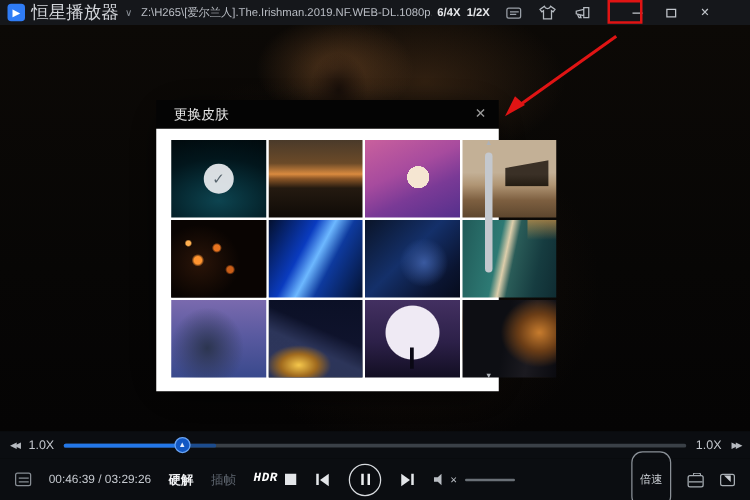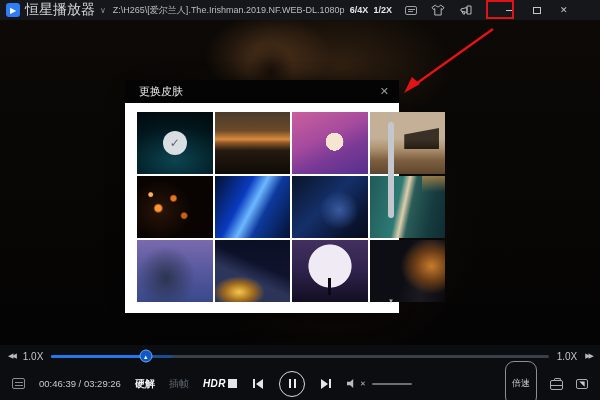--- a/index.html
+++ b/index.html
@@ -108,21 +108,21 @@
     width:13px; height:13px; border-radius:50%; background:#1258c4; border:1px solid #6aa4f4;
     display:flex; align-items:center; justify-content:center; color:#eaf1ff; font-size:6px; line-height:1; }
 
   
   .controls { position:absolute; left:0; top:367px; width:600px; height:33px;
     background:#0b0d11; z-index:30; }
   .ctl-left { position:absolute; left:12px; top:0; height:33px; display:flex; align-items:center; gap:14px; }
   .plist { width:13px; height:11px; border:1px solid #878d94; border-radius:2px; position:relative; }
   .plist::before { content:""; position:absolute; left:2px; top:3px; width:8px; height:1px; background:#878d94; box-shadow:0 3px 0 #878d94; }
   .time { color:#c6cad0; font-size:9.5px; white-space:nowrap; }
-  .mode { font-size:10px; white-space:nowrap; }
+  .mode { font-size:10px; white-space:nowrap;font-family:Liberation Mono, monospace; }
   .mode.on { color:#f2f3f5; font-weight:bold; }
   .mode.off { color:#5f6670; }
   .mode.hdr { color:#ffffff; font-weight:bold; font-style:italic; letter-spacing:.5px;text-align:center; }
   .ctl-center { position:absolute; left:228px; top:0; height:33px; display:flex; align-items:center; gap:16px; }
   .stop-g { width:9px; height:9px; background:#e4e6e9; }
   .prev-g,.next-g { display:flex; align-items:center; gap:1px; }
   .pbar { width:2px; height:9px; background:#e4e6e9; }
   .tri-l { width:0; height:0; border-top:5px solid transparent; border-bottom:5px solid transparent; border-right:7px solid #e4e6e9; }
   .tri-r { width:0; height:0; border-top:5px solid transparent; border-bottom:5px solid transparent; border-left:7px solid #e4e6e9; }
   .play-btn { width:26px; height:26px; border:1.5px solid #d8dbdf; border-radius:50%;

